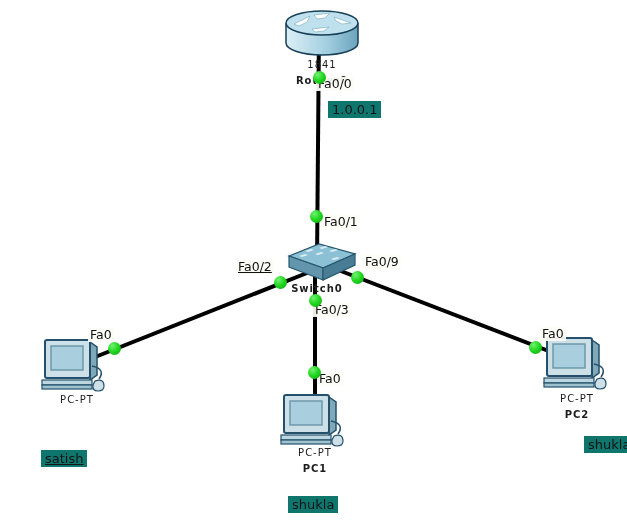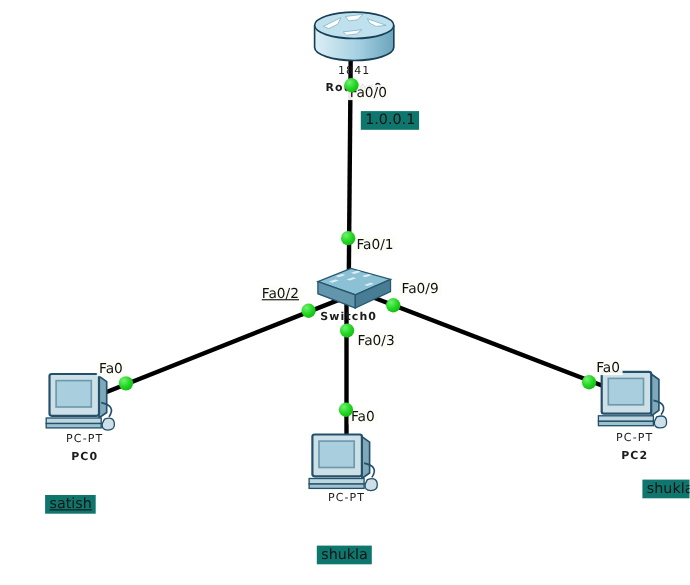--- a/index.html
+++ b/index.html
@@ -111,39 +111,39 @@
 
   <div class="dev-label" style="left:262px;top:57px;">
     <div class="model">1841</div>
     <div class="name">Router0</div>
   </div>
   <div class="dev-label" style="left:257px;top:281px;">
     <div class="name">Switch0</div>
   </div>
   <div class="dev-label" style="left:17px;top:392px;">
     <div class="model">PC-PT</div>
-    <div class="name">PC0</div>
   </div>
   <div class="dev-label" style="left:255px;top:445px;">
     <div class="model">PC-PT</div>
+    <div class="name">PC1</div>
   </div>
   <div class="dev-label" style="left:517px;top:391px;">
     <div class="model">PC-PT</div>
     <div class="name">PC2</div>
   </div>
 
   <div class="note-label" style="left:328px;top:101px;">1.0.0.1</div>
   <div class="note-label" style="left:41px;top:450px;text-decoration:underline;">satish</div>
   <div class="note-label" style="left:288px;top:496px;">shukla</div>
   <div class="note-label" style="left:584px;top:436px;">shukla</div>
 
   <div class="port-label" style="left:316px;top:77px;">Fa0/0</div>
   <div class="port-label" style="left:322px;top:215px;">Fa0/1</div>
   <div class="port-label" style="left:236px;top:260px;text-decoration:underline;">Fa0/2</div>
-  <div class="port-label" style="left:323px;top:303px;">Fa0/3</div>
+  <div class="port-label" style="left:313px;top:303px;">Fa0/3</div>
   <div class="port-label" style="left:363px;top:255px;">Fa0/9</div>
   <div class="port-label" style="left:88px;top:328px;">Fa0</div>
   <div class="port-label" style="left:317px;top:372px;">Fa0</div>
   <div class="port-label" style="left:540px;top:327px;">Fa0</div>
 
   <div class="dot" style="left:313px;top:71px;"></div>
   <div class="dot" style="left:310px;top:210px;"></div>
   <div class="dot" style="left:274px;top:276px;"></div>
   <div class="dot" style="left:351px;top:271px;"></div>
   <div class="dot" style="left:309px;top:294px;"></div>

